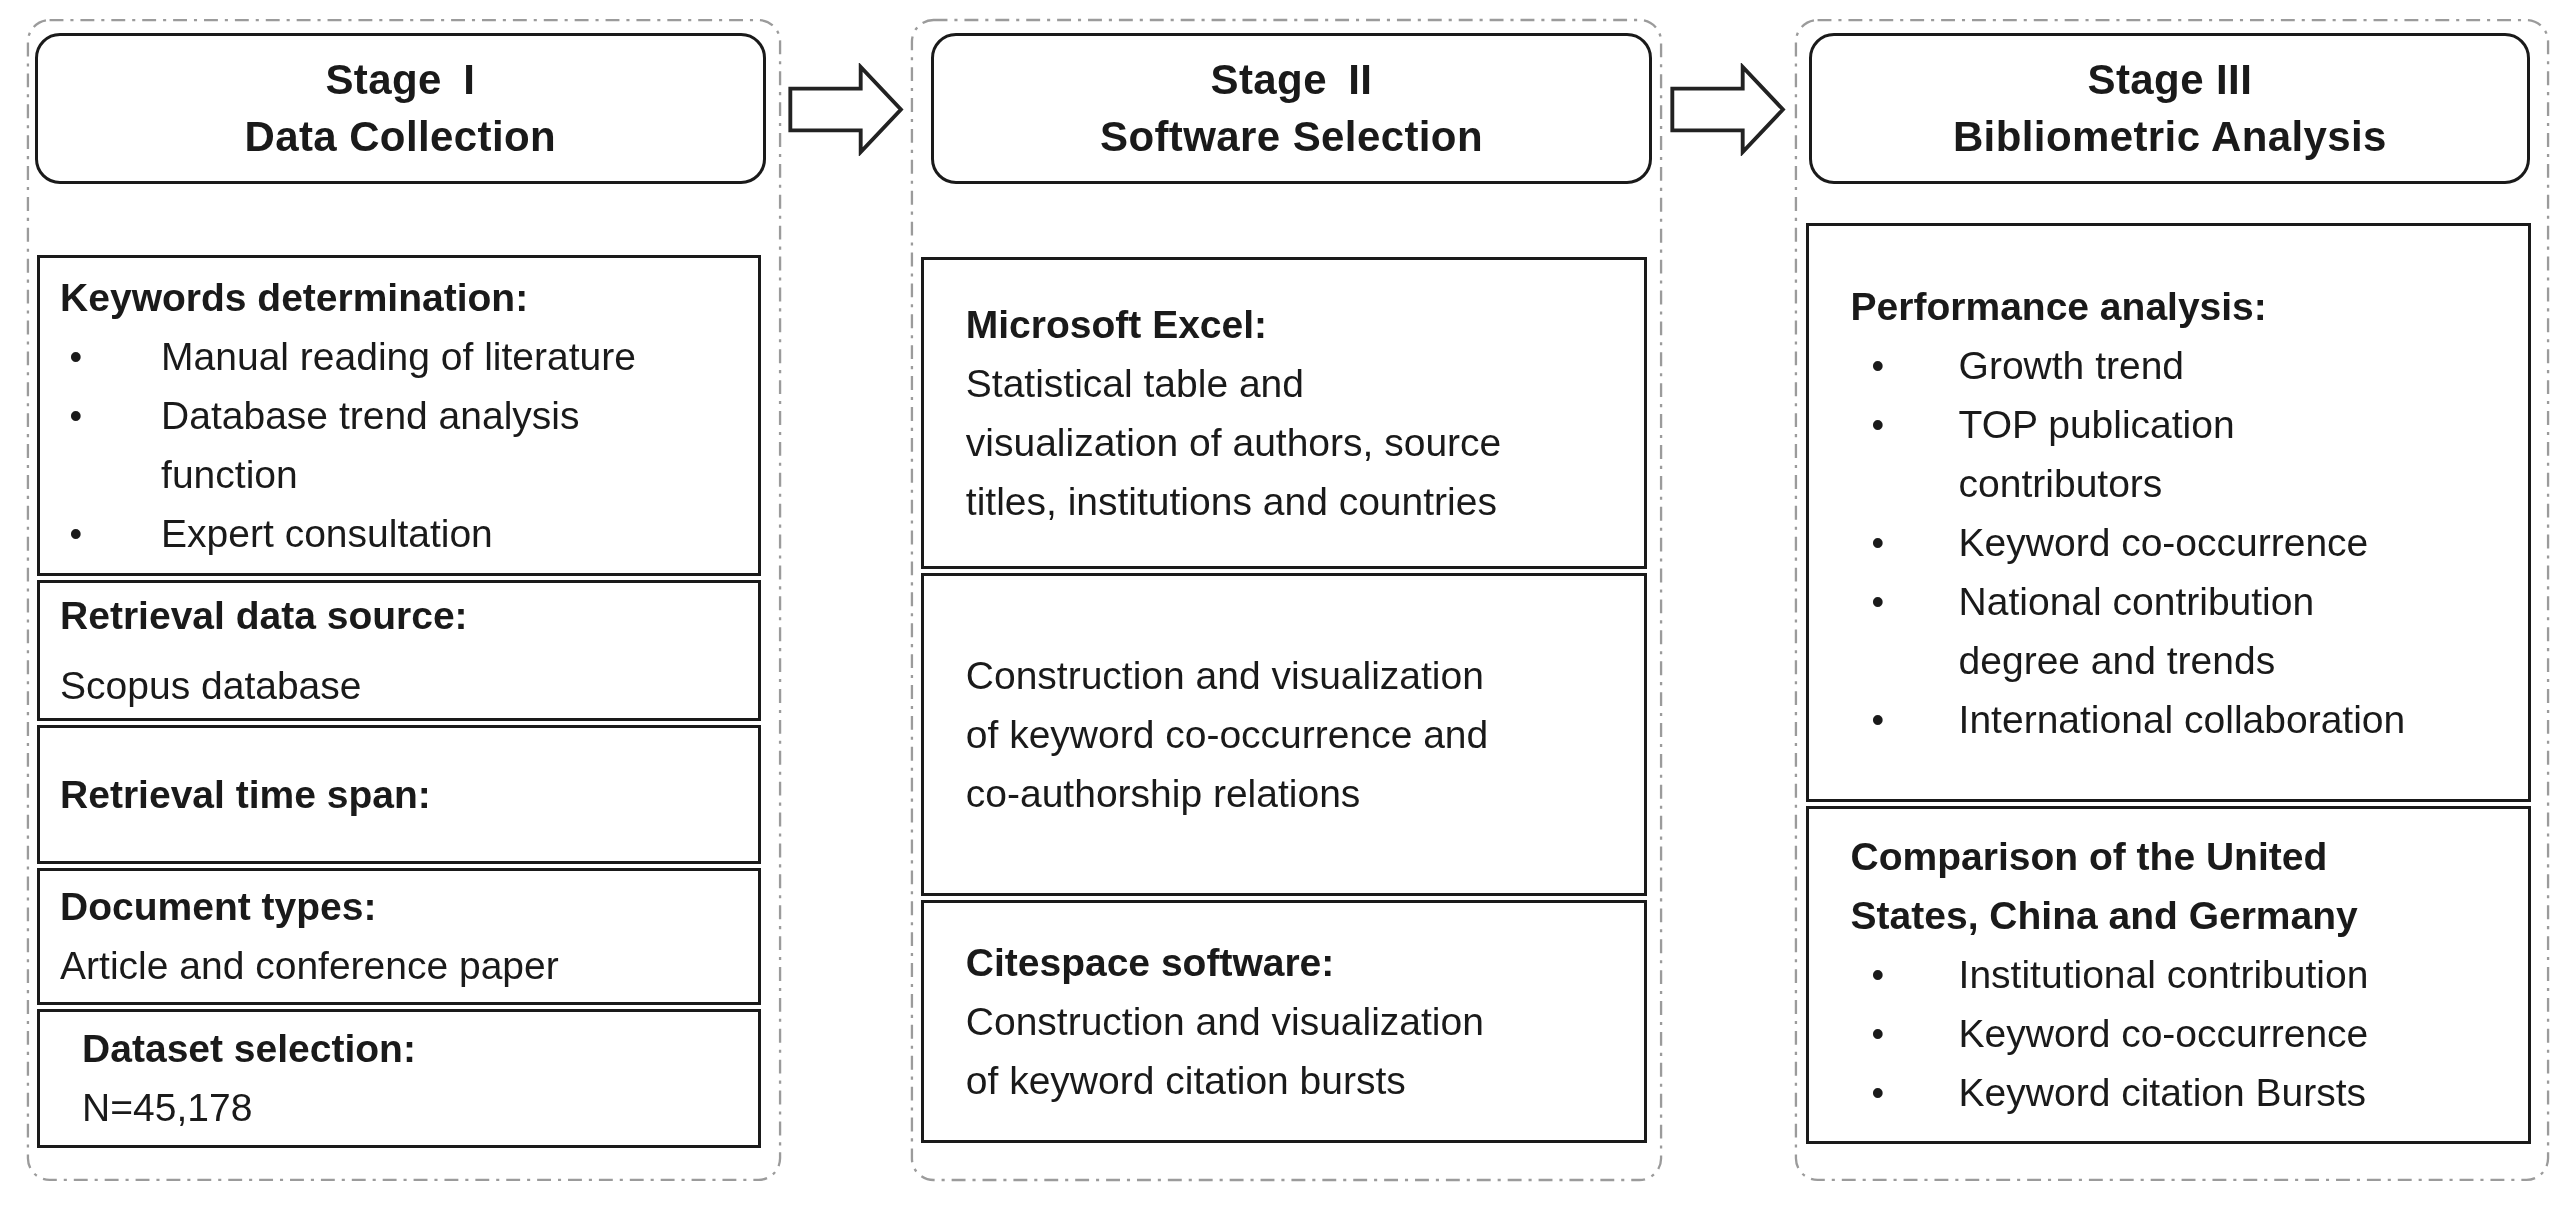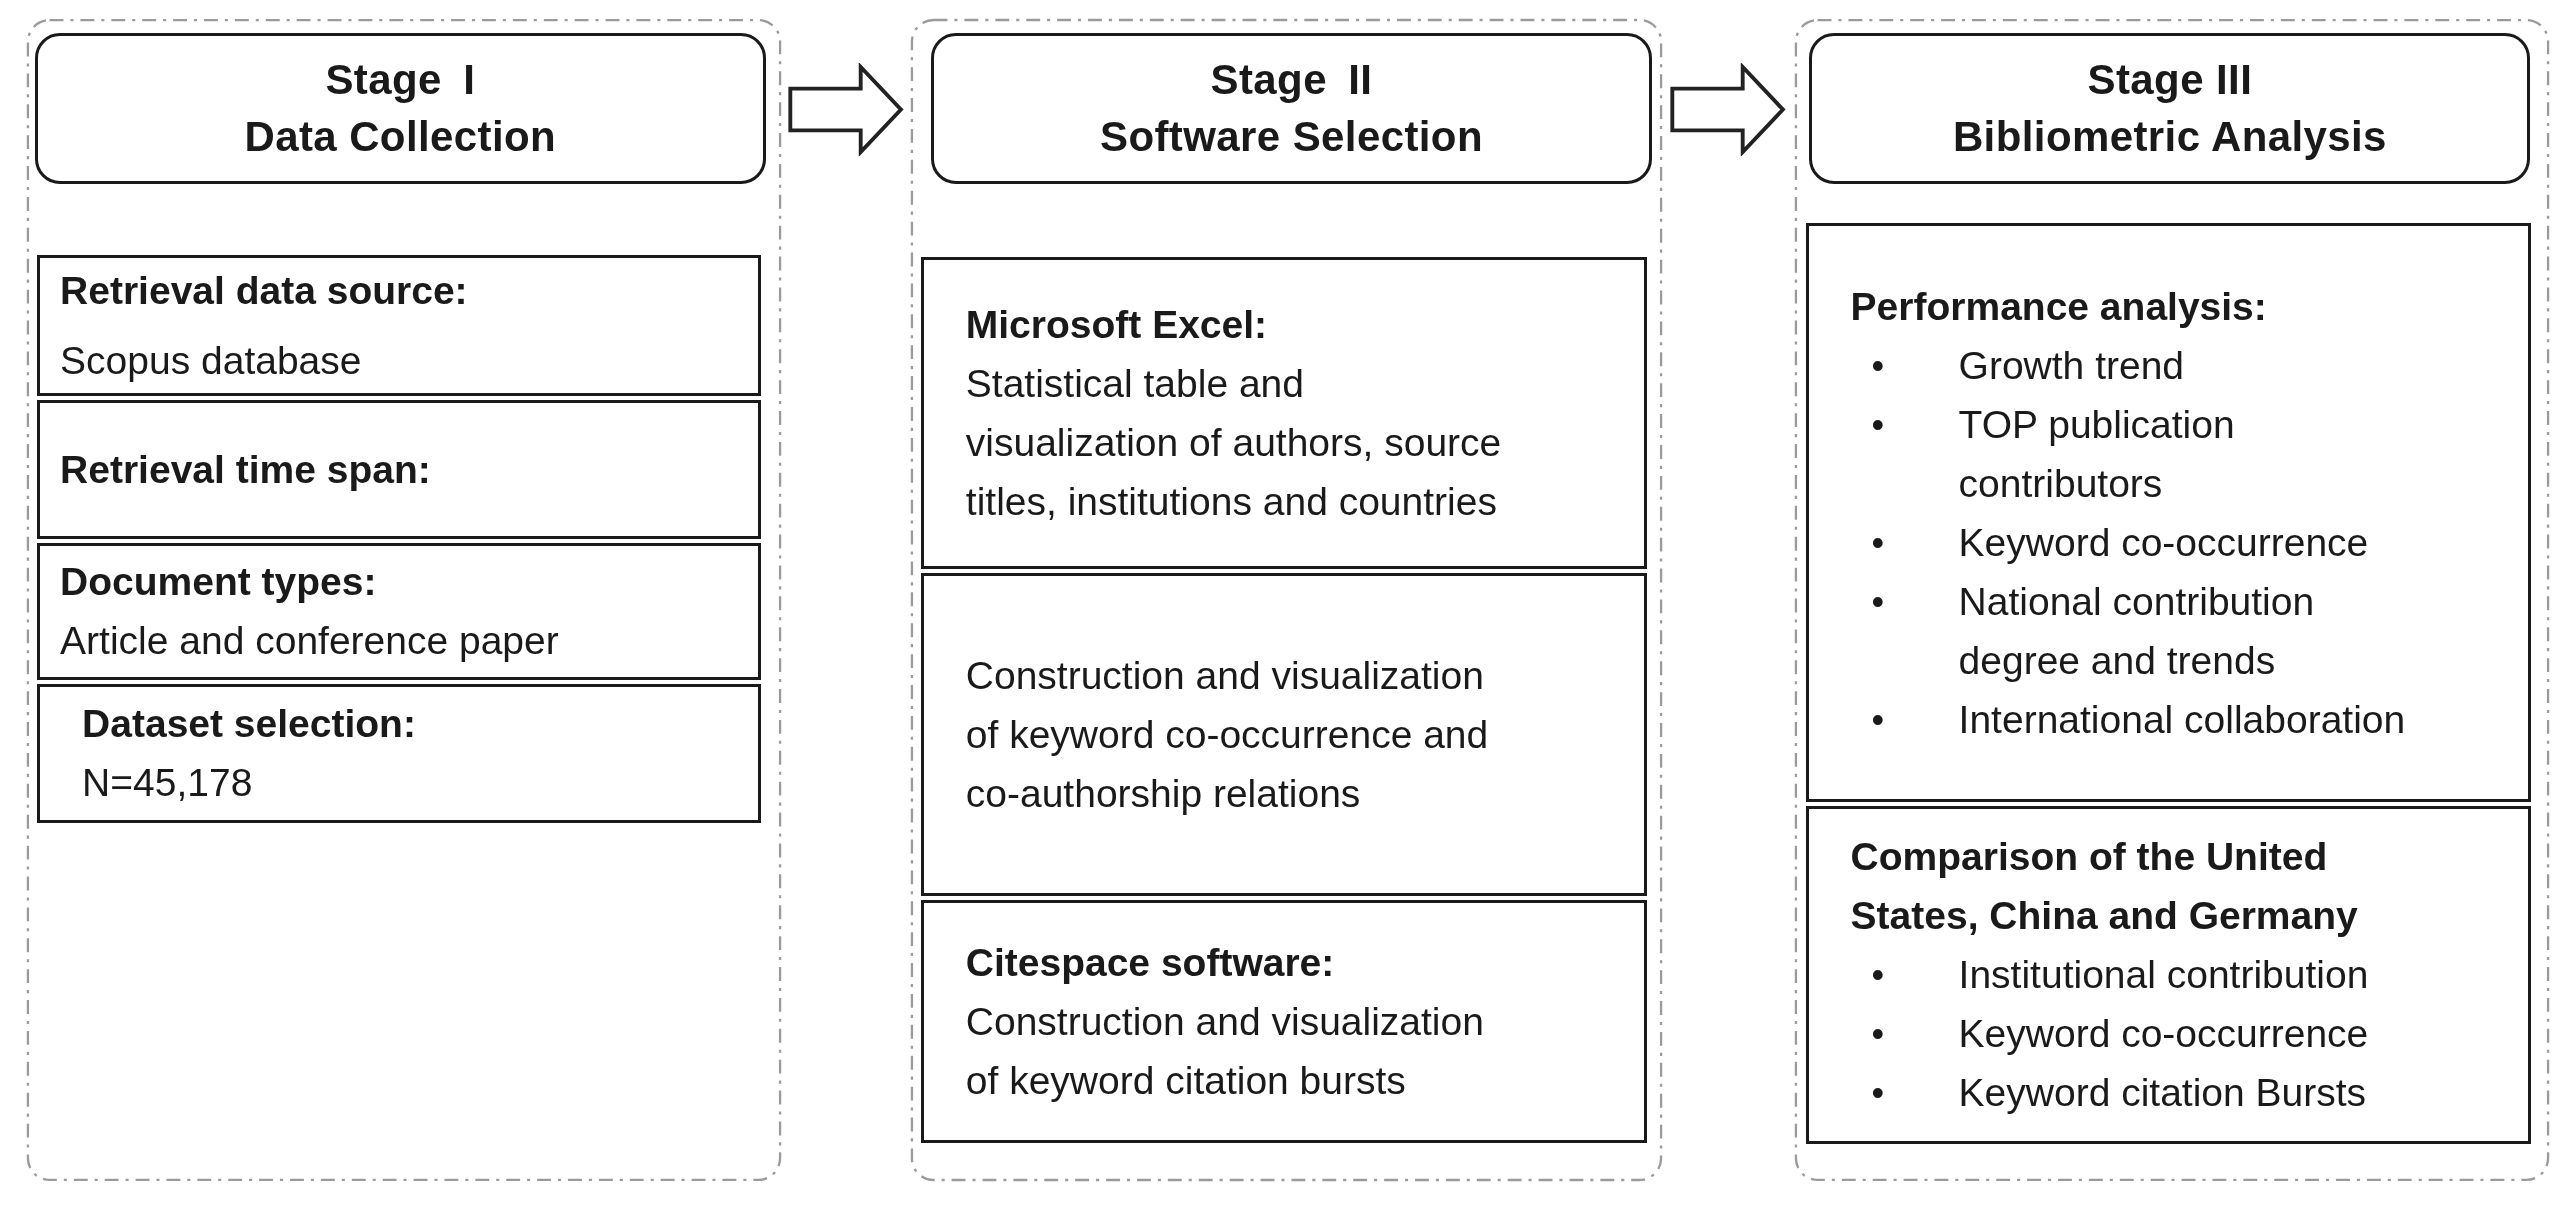--- a/index.html
+++ b/index.html
@@ -55,20 +55,27 @@
 
   <section class="stage s1" style="left:25.5px;width:756px;">
     <svg class="dashframe" width="756" height="1164" viewBox="0 0 979 1507">
       <rect x="2.5" y="2.5" width="974" height="1502" rx="28" fill="none" stroke-width="3" stroke-dasharray="18 9 4 9" stroke="#9b9b9b"></rect>
     </svg>
     <div class="title-box" style="left:9.3px;width:731px;">
       <div class="title-text">Stage I
 Data Collection</div>
     </div>
     <div class="content" style="left:11.6px;top:237px;width:724px;">
+      <div class="sec" style="height:321px;">
+        <div class="h">Keywords determination:</div>
+        <div class="b">Manual reading of literature</div>
+        <div class="b">Database trend analysis
+function</div>
+        <div class="b">Expert consultation</div>
+      </div>
       <div class="sec" style="height:141px;gap:11px;">
         <div class="h">Retrieval data source:</div>
         <div class="body">Scopus database</div>
       </div>
       <div class="sec" style="height:139px;">
         <div class="h">Retrieval time span:</div>
       </div>
       <div class="sec" style="height:137px;">
         <div class="h">Document types:</div>
         <div class="body">Article and conference paper</div>

